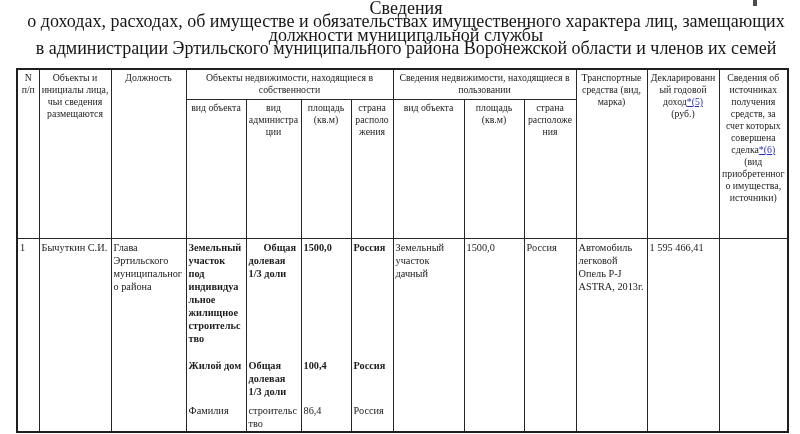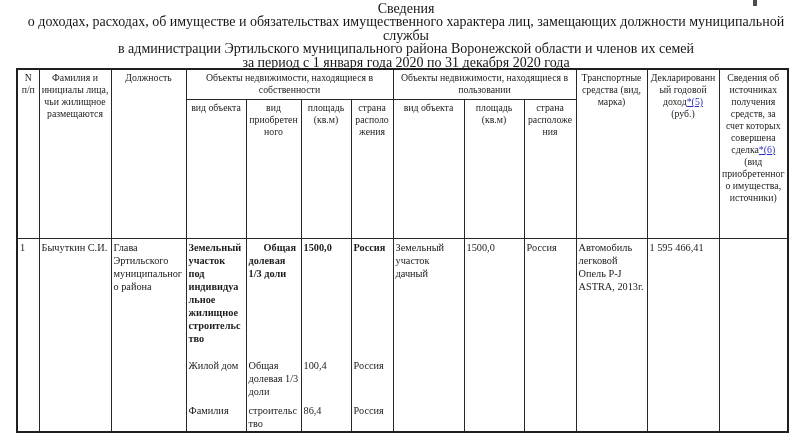--- a/index.html
+++ b/index.html
@@ -7,21 +7,21 @@
   body {
     background:#ffffff;
     font-family:"Liberation Serif", serif;
     color:#1c1c1c;
     position:relative;
     overflow:hidden;
   }
   .doc { filter: blur(0.25px); }
   .title-block {
     position:absolute; top:2px; left:12px; width:788px;
-    text-align:center; font-size:14px; line-height:13.4px;
+    text-align:center; font-size:18px; line-height:13.4px;
     color:#161616;
   }
   .clipped-mark {
     position:absolute; top:0; left:753px; width:4px; height:6px;
     background:#4d4d4d;
   }
   table.decl {
     position:absolute; left:16px; top:68px;
     width:771px; table-layout:fixed; border-collapse:collapse;
     border:2px solid #1f1f1f;
@@ -40,39 +40,38 @@
   }
   table.decl td {
     font-size:10.3px; line-height:13px;
     text-align:left;
   }
   tr.h-group { height:30px; }
   tr.h-sub   { height:139px; }
   tr.data-row{ height:188px; }
   td.center { text-align:center; }
   .s1 { height:118px;font-weight:bold; }
-  .s2 { height:45px; }
+  .s2 { height:45px;font-weight:bold; }
   .indent { text-indent:15px; }
   a.footnote {
     color:#2b2bc4; text-decoration:underline; cursor:pointer;
   }
   .unit-line { display:block; }
 </style>
 </head>
 <body>
 
 <div class="doc">
 
   <div class="clipped-mark"></div>
 
   <div class="title-block">
     <div>Сведения</div>
     <div>о доходах, расходах, об имуществе и обязательствах имущественного характера лиц, замещающих должности муниципальной службы</div>
     <div>в администрации Эртильского муниципального района Воронежской области и членов их семей</div>
-    <div>за период с 1 января года 2020 по 31 декабря 2020 года</div>
   </div>
 
   <table class="decl">
     <colgroup>
       <col style="width:22px">
         <col style="width:72px">
         <col style="width:75px">
       <col style="width:60px">
         <col style="width:55px">
         <col style="width:50px">
@@ -81,38 +80,38 @@
         <col style="width:60px">
         <col style="width:52px">
       <col style="width:71px">
         <col style="width:72px">
         <col style="width:69px">
     </colgroup>
 
     <tbody>
         <tr class="h-group">
       <th rowspan="2">N п/п</th>
-      <th rowspan="2">Фамилия и инициалы лица, чьи жилищное размещаются</th>
+      <th rowspan="2">Объекты и инициалы лица, чьи сведения размещаются</th>
       <th rowspan="2">Должность</th>
       <th colspan="4">Объекты недвижимости, находящиеся в собственности</th>
-      <th colspan="3">Объекты недвижимости, находящиеся в пользовании</th>
+      <th colspan="3">Сведения недвижимости, находящиеся в пользовании</th>
       <th rowspan="2">Транспортные средства (вид, марка)</th>
       <th rowspan="2">
         <span>Декларированный годовой доход</span><a class="footnote">*(5)</a>
         <span class="unit-line">(руб.)</span>
       </th>
       <th rowspan="2">
         <span>Сведения об источниках получения средств, за счет которых совершена сделка</span><a class="footnote">*(6)</a>
         <span>(вид приобретенного имущества, источники)</span>
       </th>
     </tr>
 
     <tr class="h-sub">
       <th>вид объекта</th>
-      <th>вид приобретенного</th>
+      <th>вид администрации</th>
       <th>площадь (кв.м)</th>
       <th>страна расположения</th>
       <th>вид объекта</th>
       <th>площадь (кв.м)</th>
       <th>страна расположения</th>
     </tr>
 
     <tr class="data-row">
       <td class="center">1</td>
       <td>Бычуткин С.И.</td>

